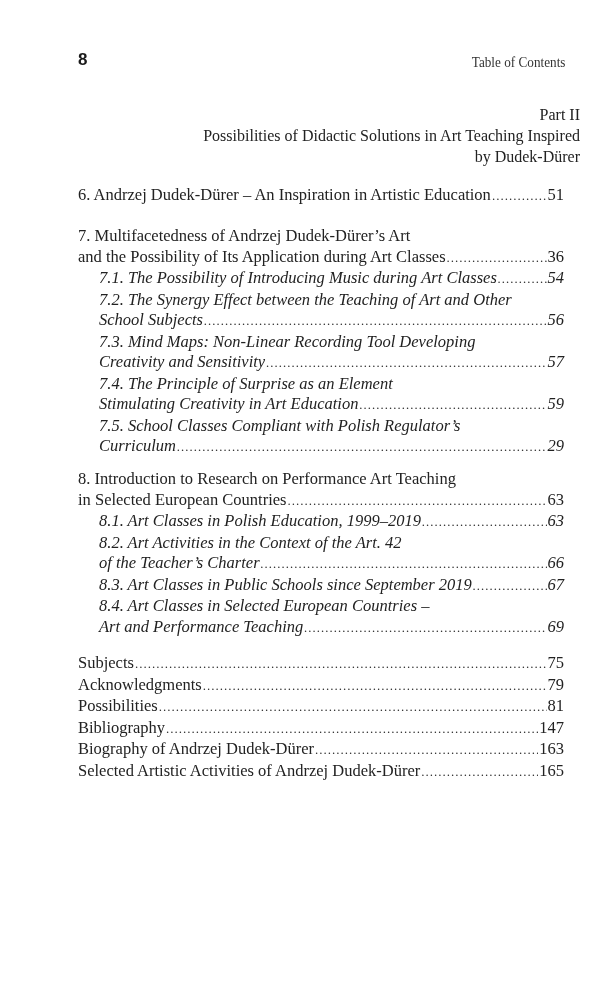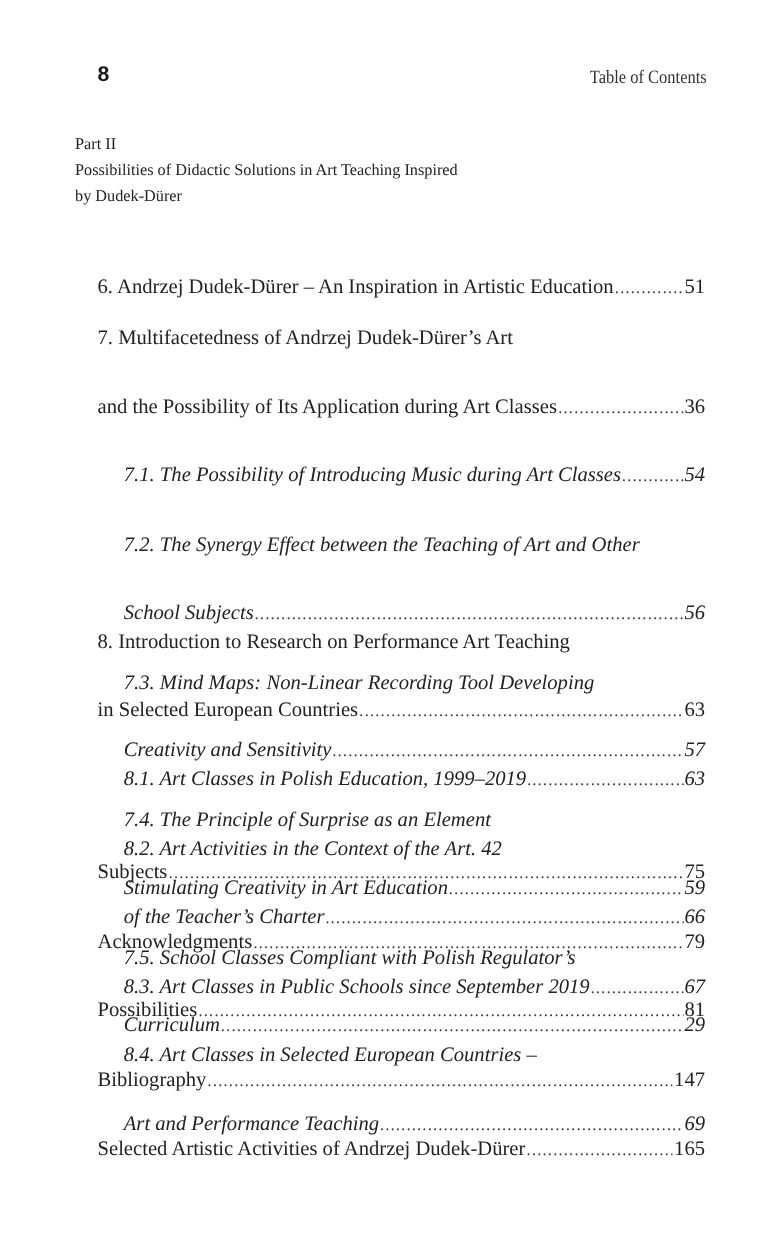--- a/index.html
+++ b/index.html
@@ -9,27 +9,27 @@
   }
   .page-num {
     position: absolute; left: 78px; top: 50px;
     font-family: "Liberation Sans", "DejaVu Sans", sans-serif; font-weight: bold; font-size: 17px; color: #1a1a1a;
   }
   .running-head {
     position: absolute; right: 44px; top: 54px; font-size: 15px; color: #333;
     transform: scaleX(0.88); transform-origin: right center;
   }
   .part-head {
-    position: absolute; left: 60px; width: 520px; top: 104px; text-align: left;
-    font-size: 13px; line-height: 21px; color: #222;
+    position: absolute; left: 60px; width: 520px; top: 104px; text-align: right;
+    font-size: 16px; line-height: 21px; color: #222;
   }
   .toc { position: absolute; left: 78px; width: 486px; font-size: 16.5px; line-height: 20.5px; color: #222; }
   .entry { display: block; }
   .line { display: flex; align-items: baseline; white-space: nowrap; }
-  .line .txt { flex: 0 0 auto; margin-top: 34px; }
+  .line .txt { flex: 0 0 auto; }
   .line .dots {
     flex: 1 1 auto; overflow: hidden; margin: 0 1px;
     font-size: 13px; letter-spacing: 1px; color: #333;
   }
   .line .dots::before {
     content: "........................................................................................................................................................................";
   }
   .line .pg { flex: 0 0 auto; }
   .sub { padding-left: 21px; font-style: italic; }
 </style>
@@ -186,18 +186,25 @@
   </div>
   <div class="entry">
     <div class="line">
       <span class="txt">Bibliography</span>
       <span class="dots"></span>
       <span class="pg">147</span>
     </div>
   </div>
   <div class="entry">
     <div class="line">
+      <span class="txt">Biography of Andrzej Dudek-Dürer</span>
+      <span class="dots"></span>
+      <span class="pg">163</span>
+    </div>
+  </div>
+  <div class="entry">
+    <div class="line">
       <span class="txt">Selected Artistic Activities of Andrzej Dudek-Dürer</span>
       <span class="dots"></span>
       <span class="pg">165</span>
     </div>
   </div>
 </div>
 
 </body></html>

